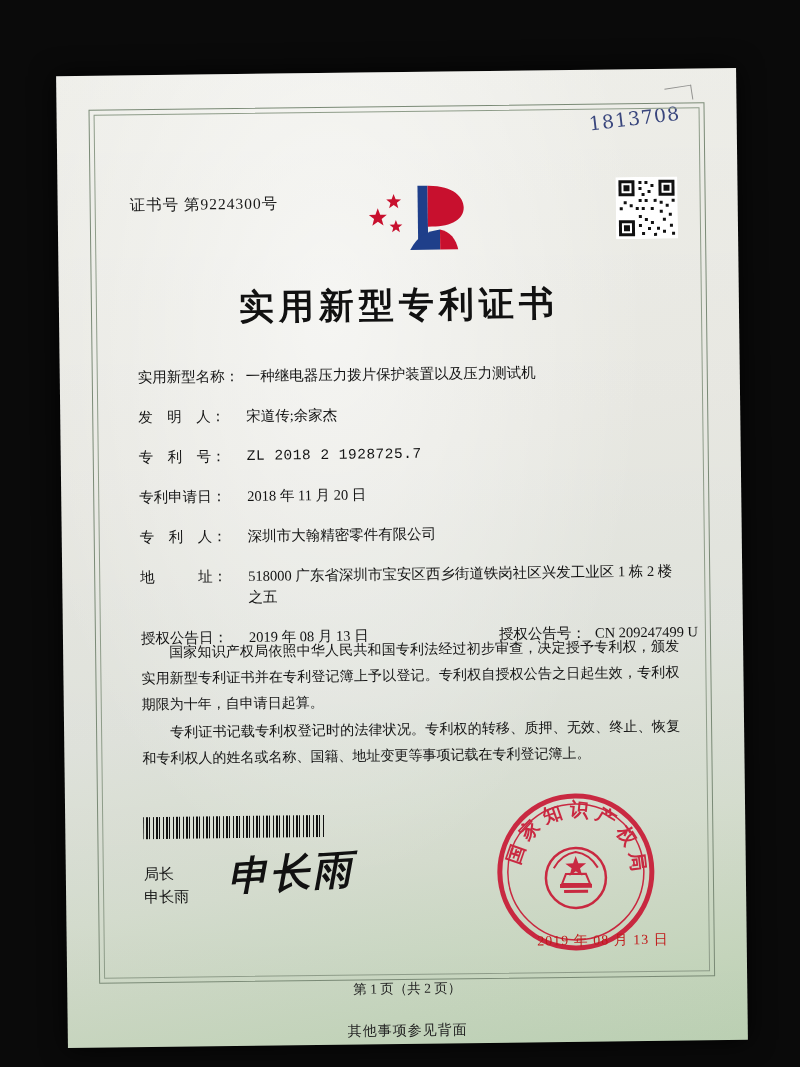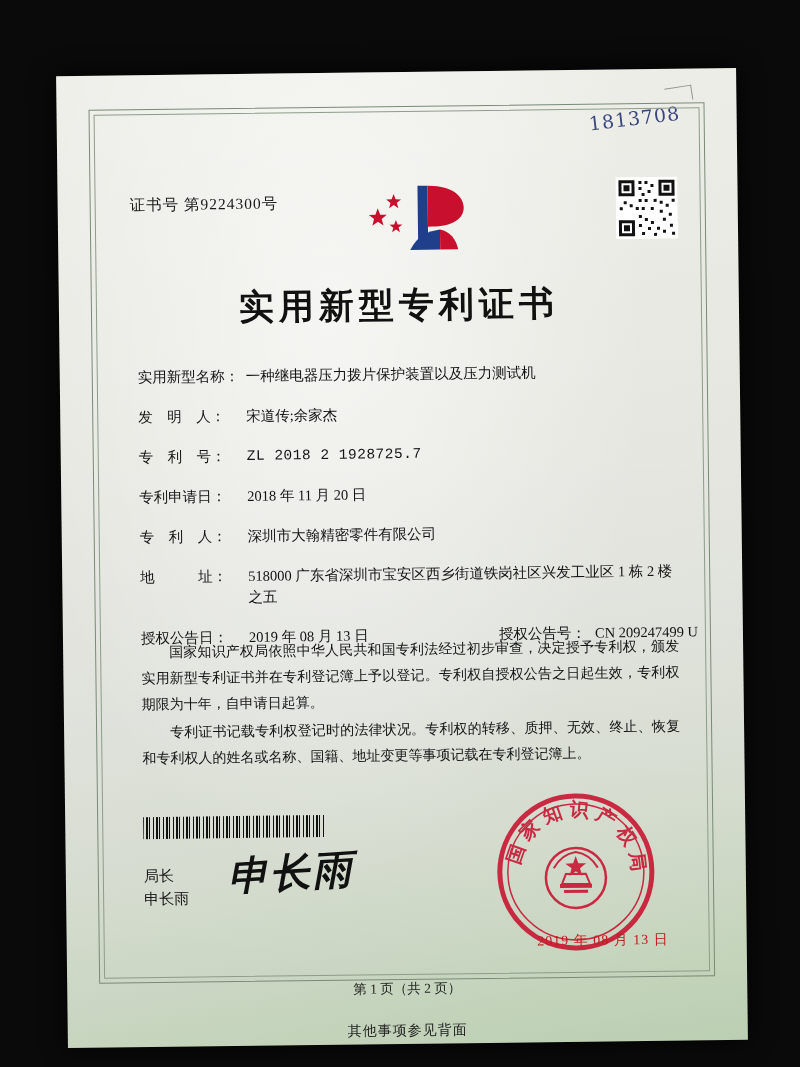--- a/index.html
+++ b/index.html
@@ -163,21 +163,21 @@
     background: repeating-linear-gradient(to right,
       #111 0px, #111 1px, transparent 1px, transparent 3px,
       #111 3px, #111 5px, transparent 5px, transparent 6px,
       #111 6px, #111 7px, transparent 7px, transparent 10px);
   }
 
   .signature-block {
     position: absolute;
     left: 78px;
     top: 790px;
-    font-family: Liberation Serif, serif;
+    font-family: Liberation Mono, monospace;
     font-size: 15px;
     color: #141414;
     line-height: 1.5;
   }
   .signature-hand {
     position: absolute;
     left: 162px;
     top: 772px;
     font-family: "DejaVu Serif", serif;
     font-size: 40px;

